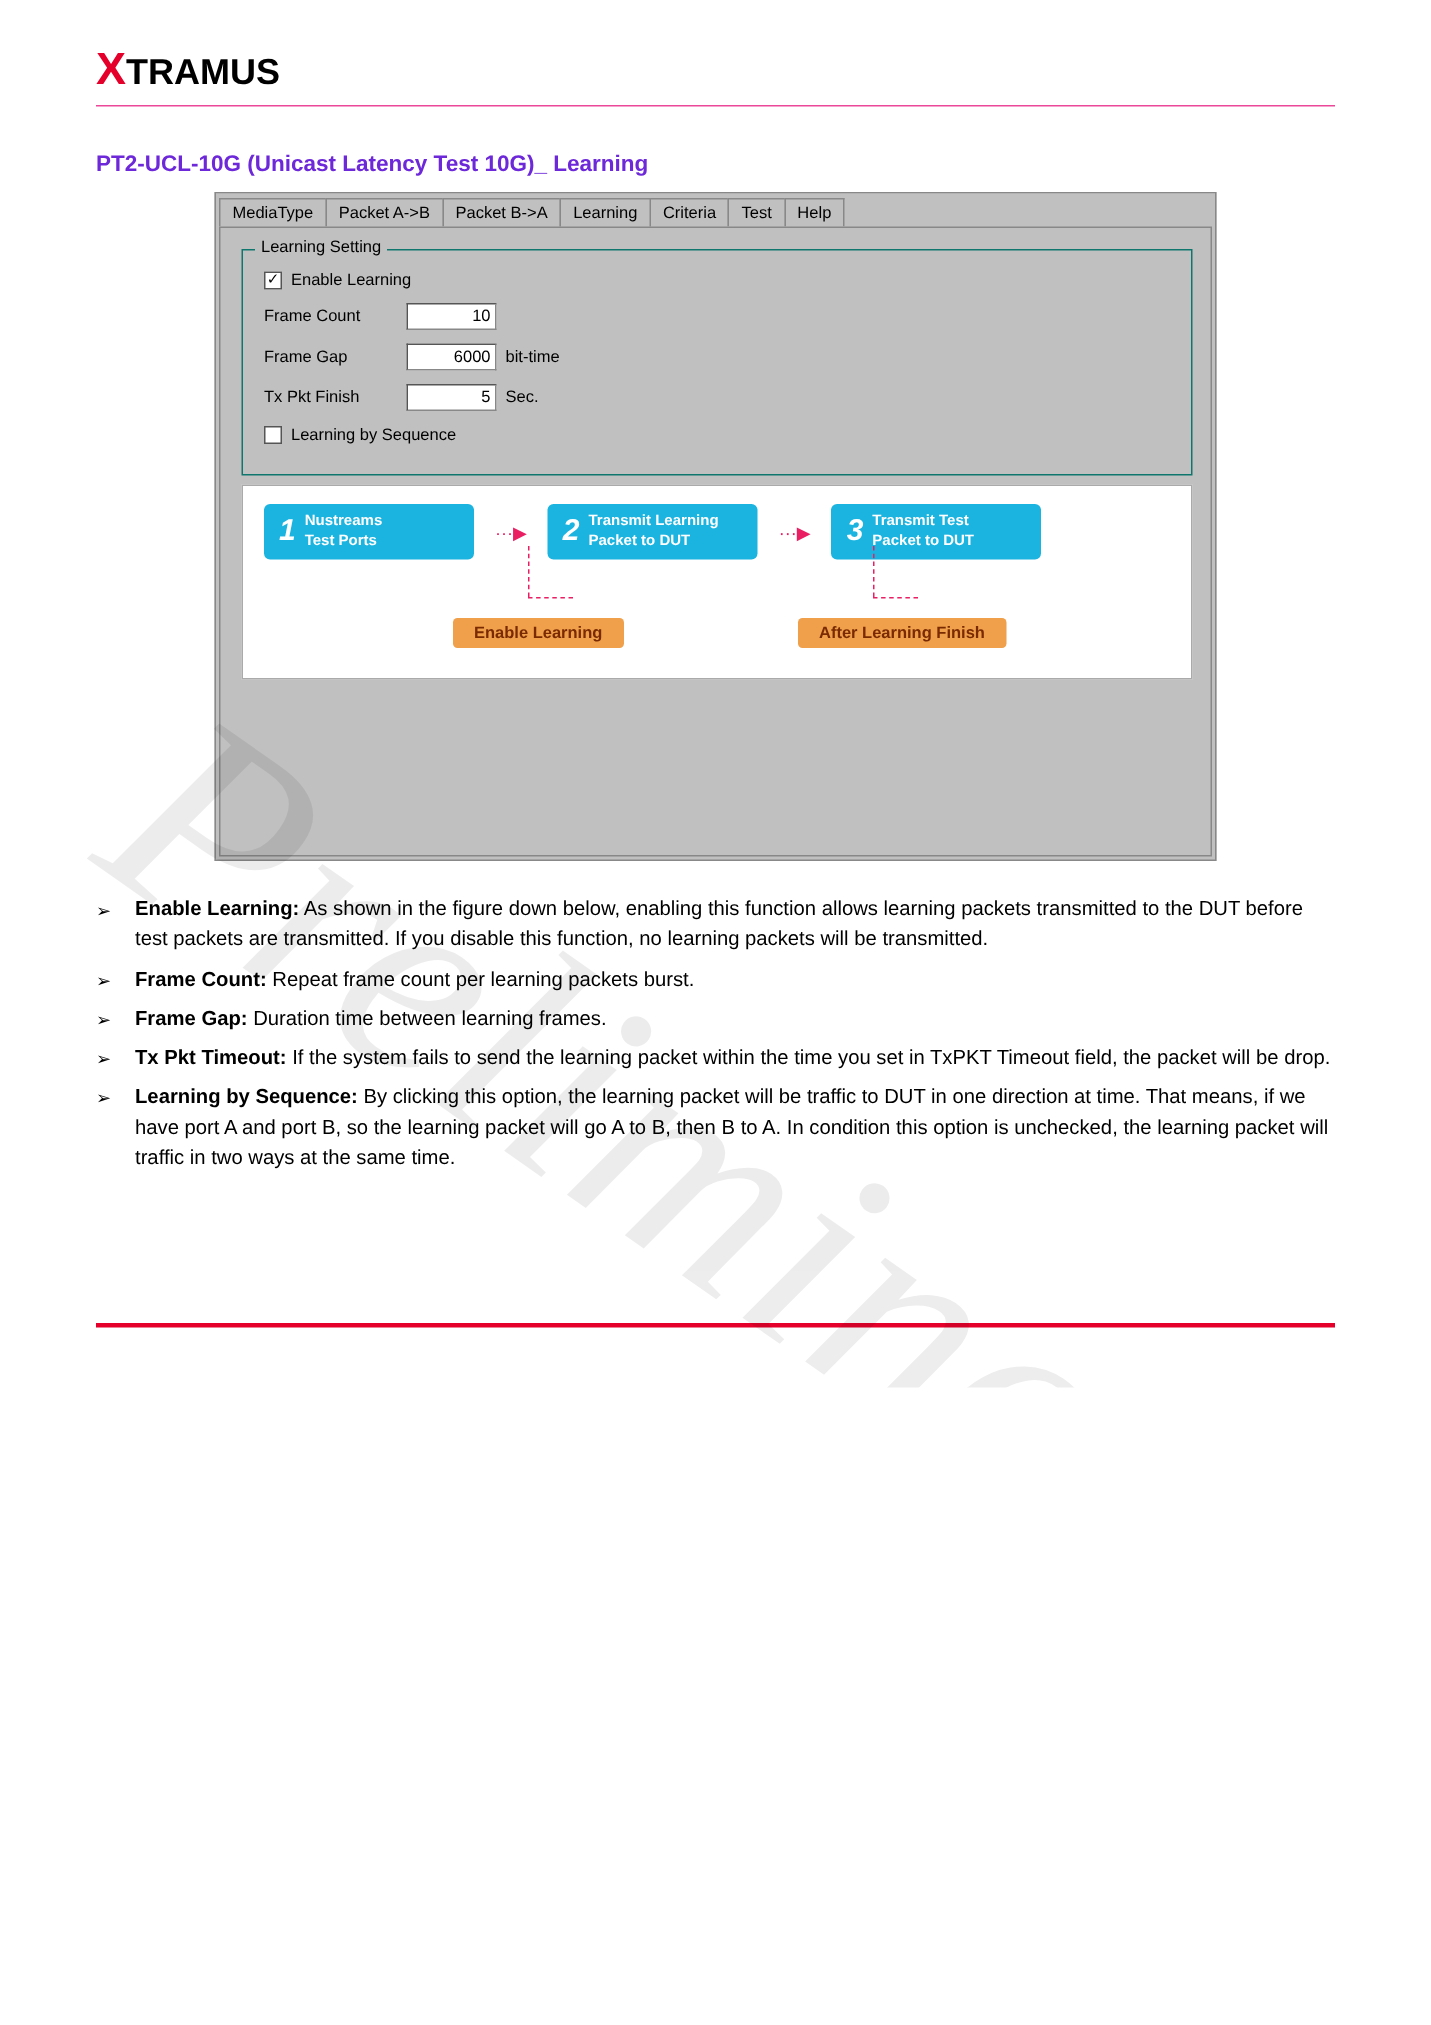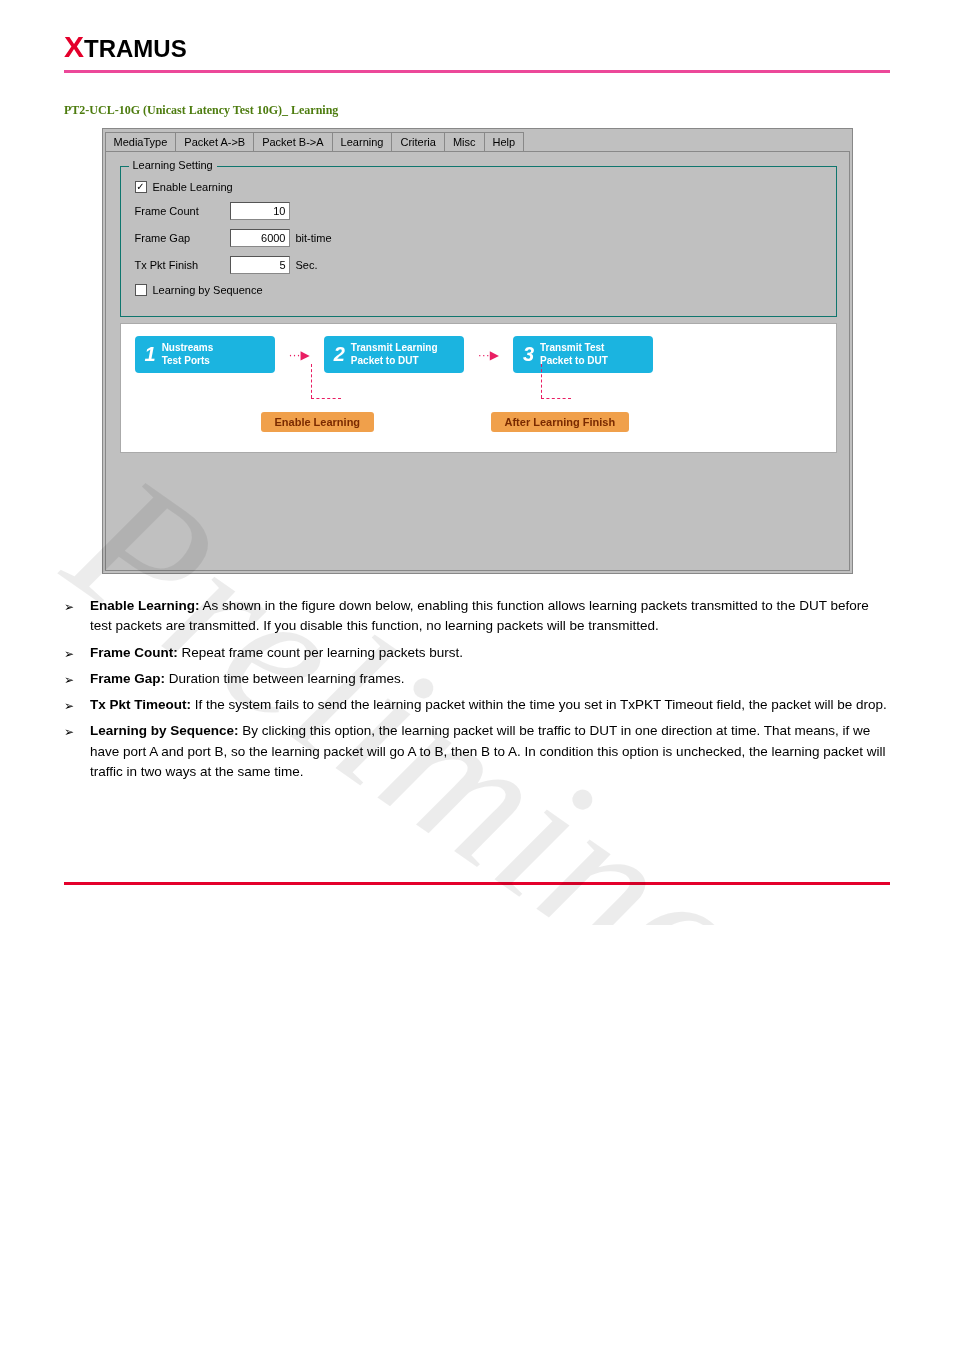--- a/index.html
+++ b/index.html
@@ -1,26 +1,26 @@
 <!DOCTYPE html>
 <html><head>
 <meta charset="utf-8">
 <style>
   * { box-sizing: border-box; margin: 0; padding: 0; }
   body { font-family: Arial, sans-serif; width: 954px; background: #fff; position: relative; }
   .page { padding: 30px 64px 40px 64px; position: relative; }
-  .header-bar { border-bottom: 3px solid #ec4899; padding-bottom: 6px; margin-bottom: 30px; }
+  .header-bar { border-bottom: 1px solid #ec4899; padding-bottom: 6px; margin-bottom: 30px; }
   .logo { font-family: "Arial Black", Arial, sans-serif; font-weight: 900; font-size: 24px; letter-spacing: 0px; color: #000; }
   .logo .x { color: #e4002b; font-size: 30px; }
   .footer-bar { border-top: 3px solid #e4002b; margin-top: 100px; height: 2px; }
-  .section-title { font-weight: bold; color: #4d7c0f; font-size: 12px; margin: 14px 0 10px 0; font-family: Liberation Serif, serif; }
+  .section-title { font-weight: bold; color: #6d28d9; font-size: 15px; margin: 14px 0 10px 0; }
 
   
   .shot-wrap { display: flex; justify-content: center; }
-  .shot { width: 751px; background: #c0c0c0; border: 1px solid #888; position: relative; }
+  .shot { width: 668px; background: #c0c0c0; border: 1px solid #888; position: relative; }
 
   
   .tabs { display: flex; align-items: flex-end; font-family: Tahoma, Arial, sans-serif; font-size: 11px; padding: 2px 2px 0 2px; background: #c0c0c0; }
   .tab { padding: 3px 8px 3px 8px; border: 1px solid #888; border-bottom: none; background: #c0c0c0; margin-right: -1px; color: #000; white-space: nowrap; }
   .tab.active { background: #c0c0c0; border-bottom: 1px solid #c0c0c0; position: relative; top: 1px; }
   .tab-body { border: 1px solid #888; border-top: 1px solid #888; background: #c0c0c0; min-height: 420px; margin: 0 2px 2px 2px; padding: 14px 12px 20px 14px; position: relative; }
 
   
   .groupbox { border: 1px solid #0f766e; padding: 10px 14px 14px 14px; margin-bottom: 6px; position: relative; }
   .groupbox-title { position: absolute; top: -8px; left: 8px; background: #c0c0c0; padding: 0 4px; font-family: Tahoma, Arial, sans-serif; font-size: 11px; color: #000; }
@@ -66,21 +66,21 @@
 
   <div class="shot-wrap">
     <div class="shot">
 
       <div class="tabs">
         <div class="tab">MediaType</div>
         <div class="tab">Packet A-&gt;B</div>
         <div class="tab">Packet B-&gt;A</div>
         <div class="tab active">Learning</div>
         <div class="tab">Criteria</div>
-        <div class="tab">Misc</div>
+        <div class="tab">Test</div>
         <div class="tab">Help</div>
       </div>
 
       <div class="tab-body">
 
         <div class="groupbox">
           <div class="groupbox-title">Learning Setting</div>
 
           <div class="chk-row">
             <span class="chkbox">✓</span>

